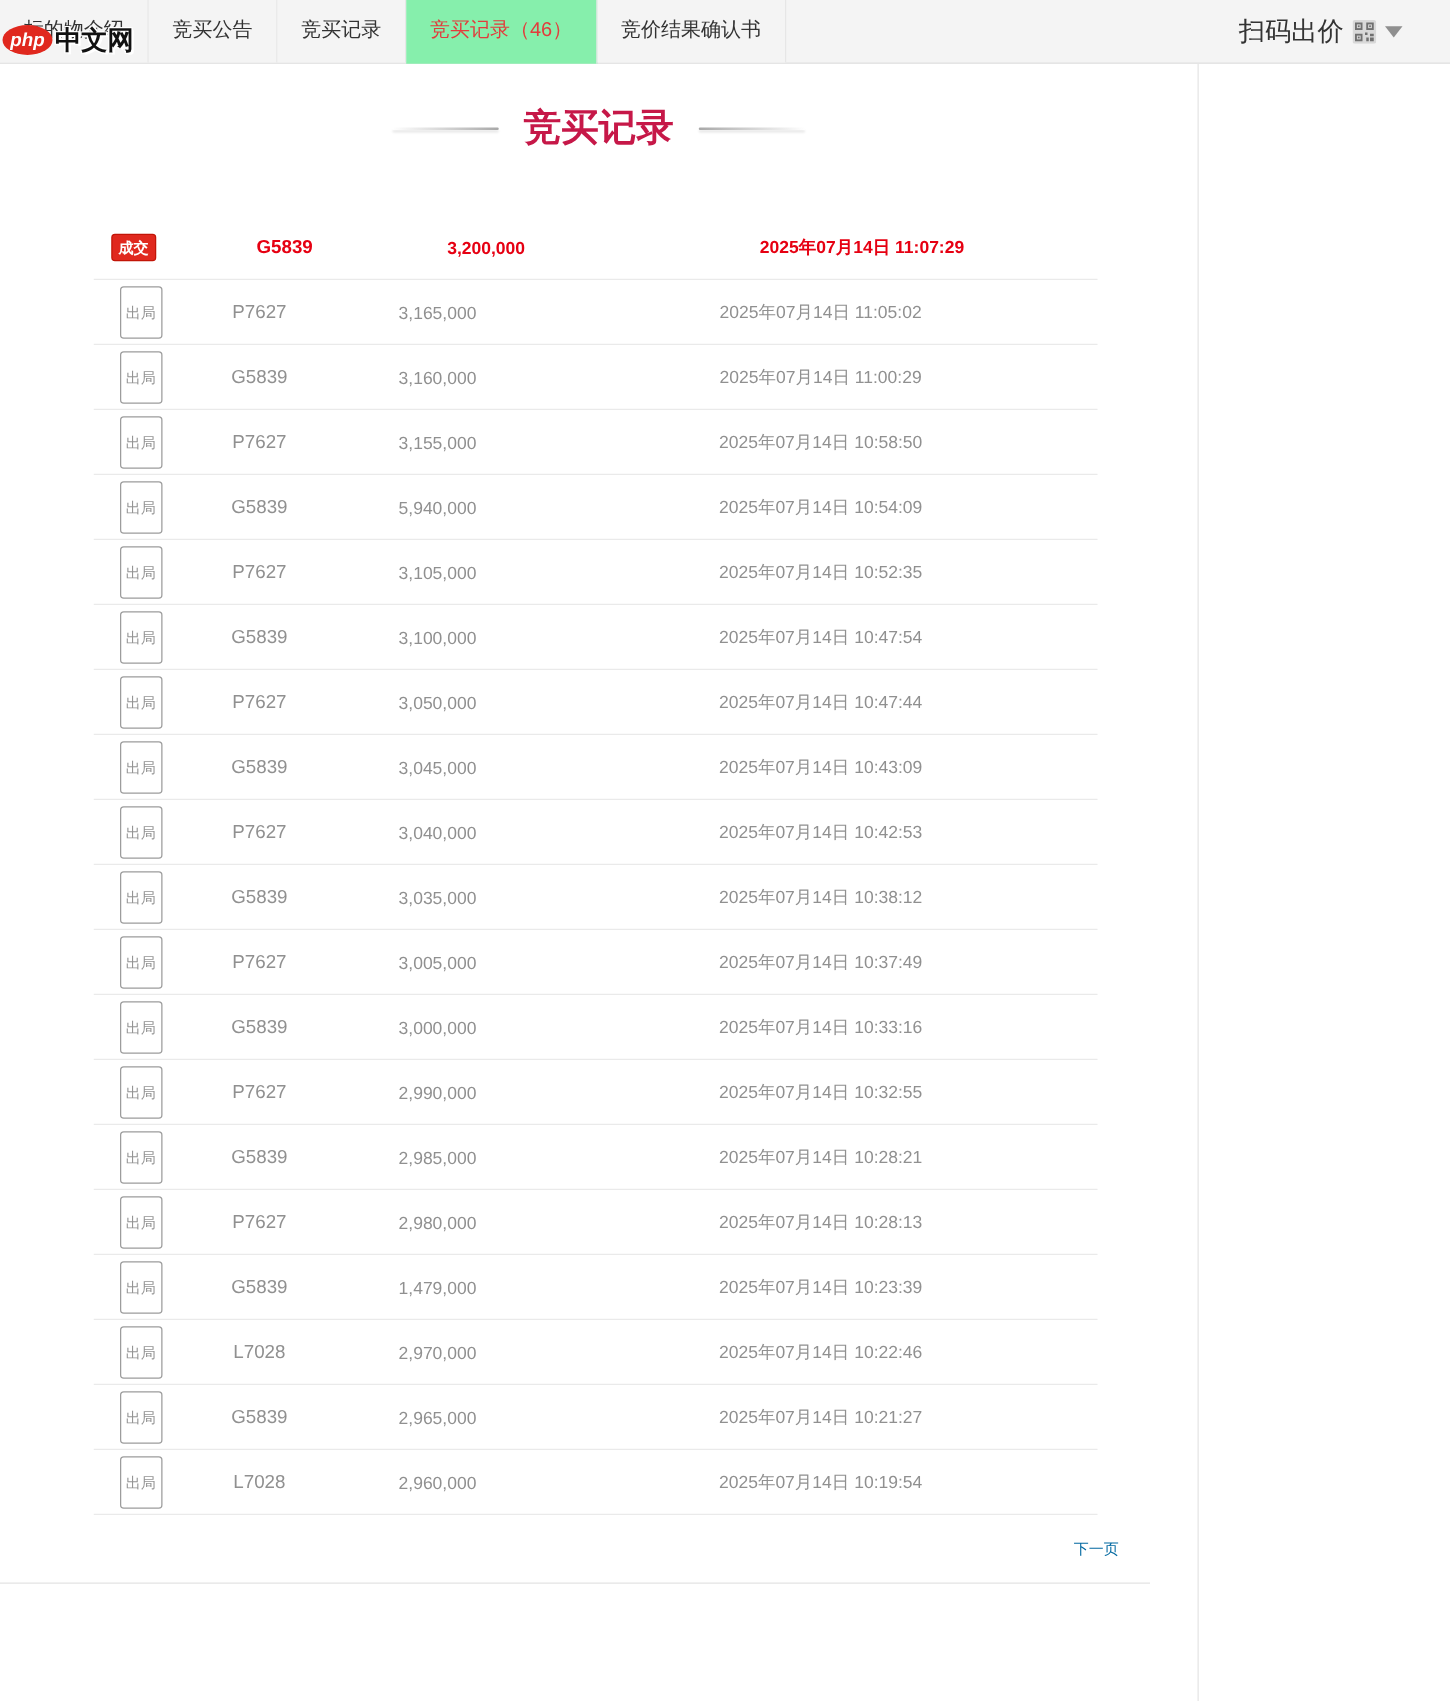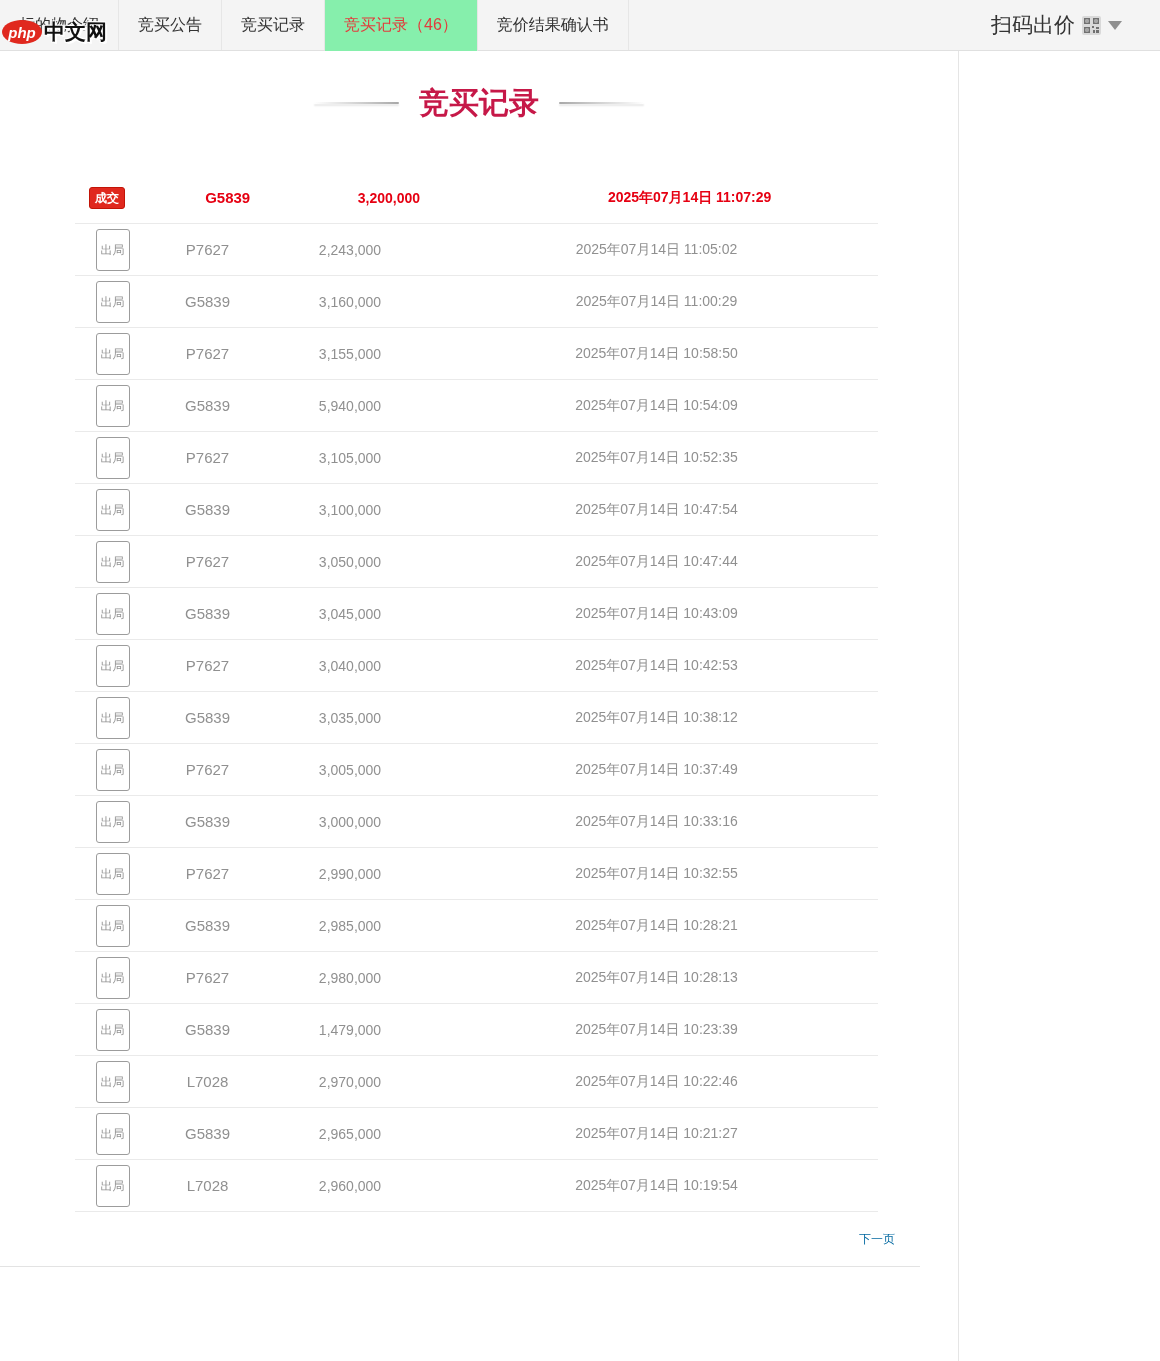--- a/index.html
+++ b/index.html
@@ -149,21 +149,21 @@
             <div class="cell c-bidder">G5839</div>
             <div class="cell c-price">3,200,000</div>
             <div class="cell c-time">2025年07月14日 11:07:29</div>
           </div>
 
           <div class="row">
             <div class="cell c-status">
               <span class="badge">出局</span>
             </div>
             <div class="cell c-bidder">P7627</div>
-            <div class="cell c-price">2,243,000</div>
+            <div class="cell c-price">3,165,000</div>
             <div class="cell c-time">2025年07月14日 11:05:02</div>
           </div>
 
           <div class="row">
             <div class="cell c-status">
               <span class="badge">出局</span>
             </div>
             <div class="cell c-bidder">G5839</div>
             <div class="cell c-price">3,160,000</div>
             <div class="cell c-time">2025年07月14日 11:00:29</div>

